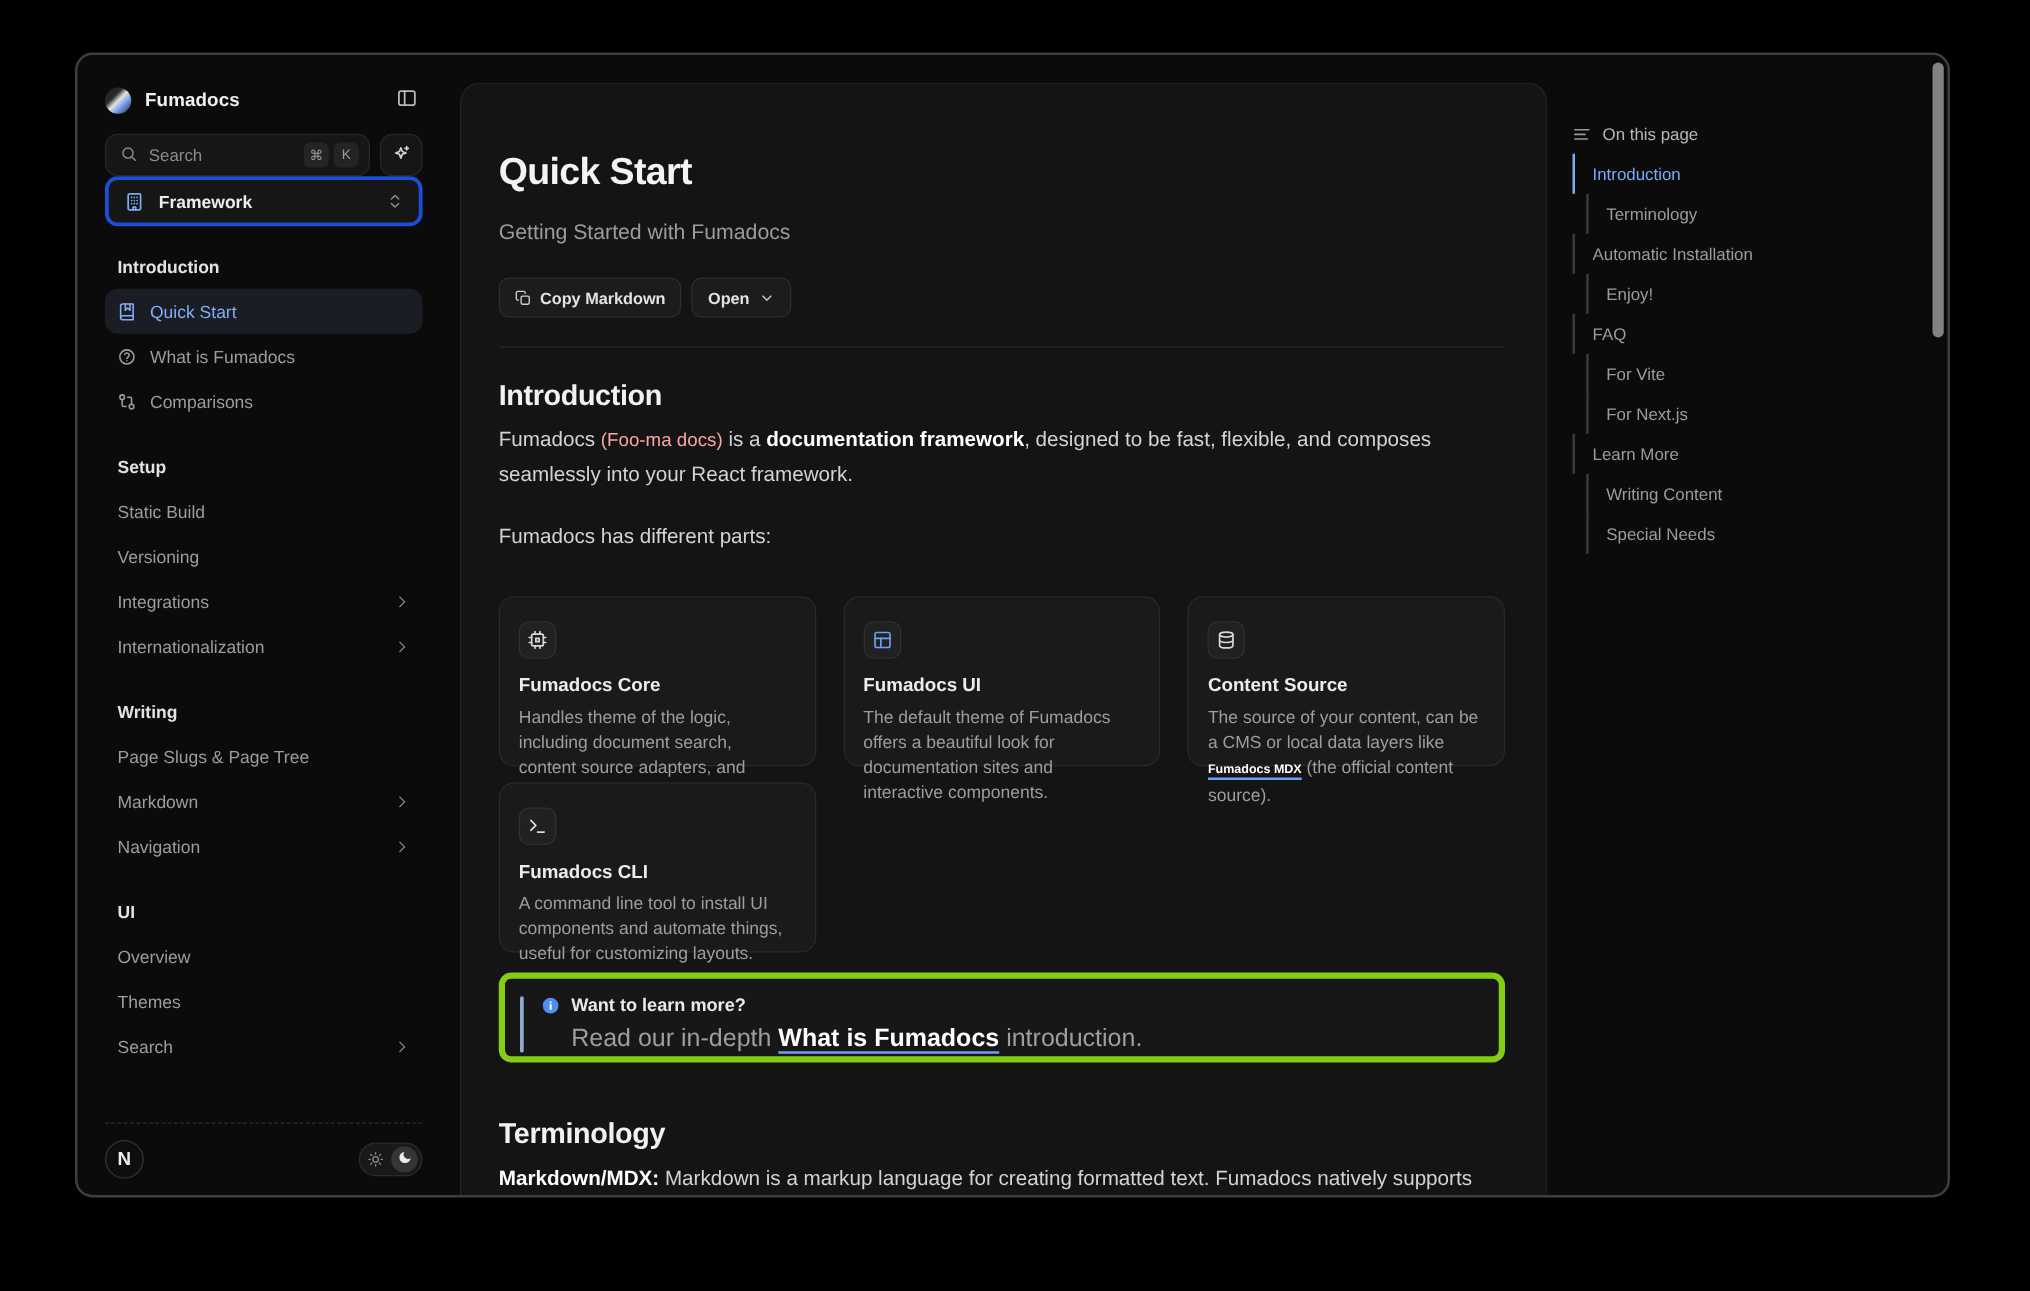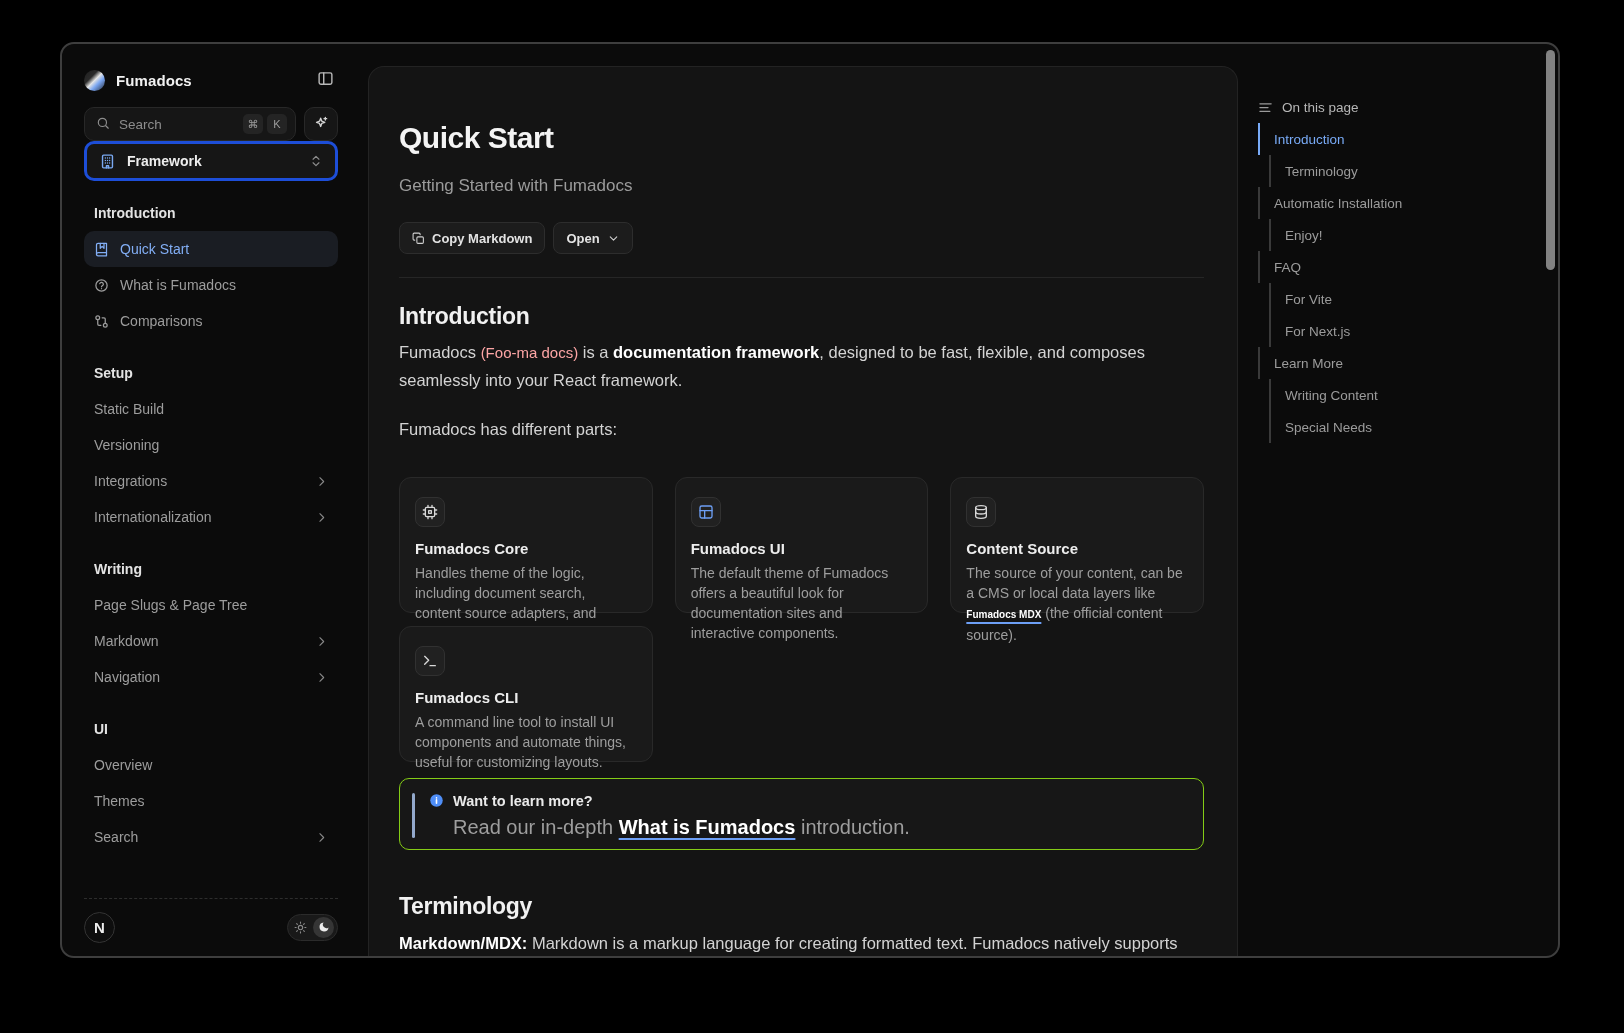--- a/index.html
+++ b/index.html
@@ -85,21 +85,21 @@
 
   .cards { margin-top:33px; display:grid; grid-template-columns:1fr 1fr 1fr; gap:13px 22px; }
   .card { height:136px; background:#1a1a1a; border:1px solid #292929; border-radius:12px;
     padding:19px 20px 0 15px; }
   .icon-tile { width:30px; height:30px; border-radius:8px; background:#212121; border:1px solid #313131;
     display:flex; align-items:center; justify-content:center; }
   .card-title { margin-top:13px; font-size:15px; font-weight:700; color:#ededed; }
   .card-desc { margin-top:6px; font-size:14px; line-height:20px; color:#9e9e9e; }
   .card-desc .seg-link { font-size:10px; }
 
-  .callout { margin-top:16px; height:72px; background:#171717; border:1px solid #84cc16;
+  .callout { margin-top:16px; height:72px; background:#171717; border:5px solid #84cc16;
     border-radius:10px; display:flex; padding:14px 16px 0 12px; }
   .callout-bar { width:3px; height:45px; border-radius:2px; background:#93a9cc; flex:none; }
   .callout-content { margin-left:14px; flex:1; }
   .callout-title-row { display:flex; align-items:center; gap:9px; }
   .info-ic { color:#4f8ef7; display:flex; }
   .callout-title { font-size:14.5px; font-weight:700; color:#eaeaea; }
   .callout-body { margin-top:8px; margin-left:24px; font-size:20px; line-height:20px; color:#9e9e9e; }
 
   
   .toc { position:absolute; left:1196px; top:50px; width:280px; }

